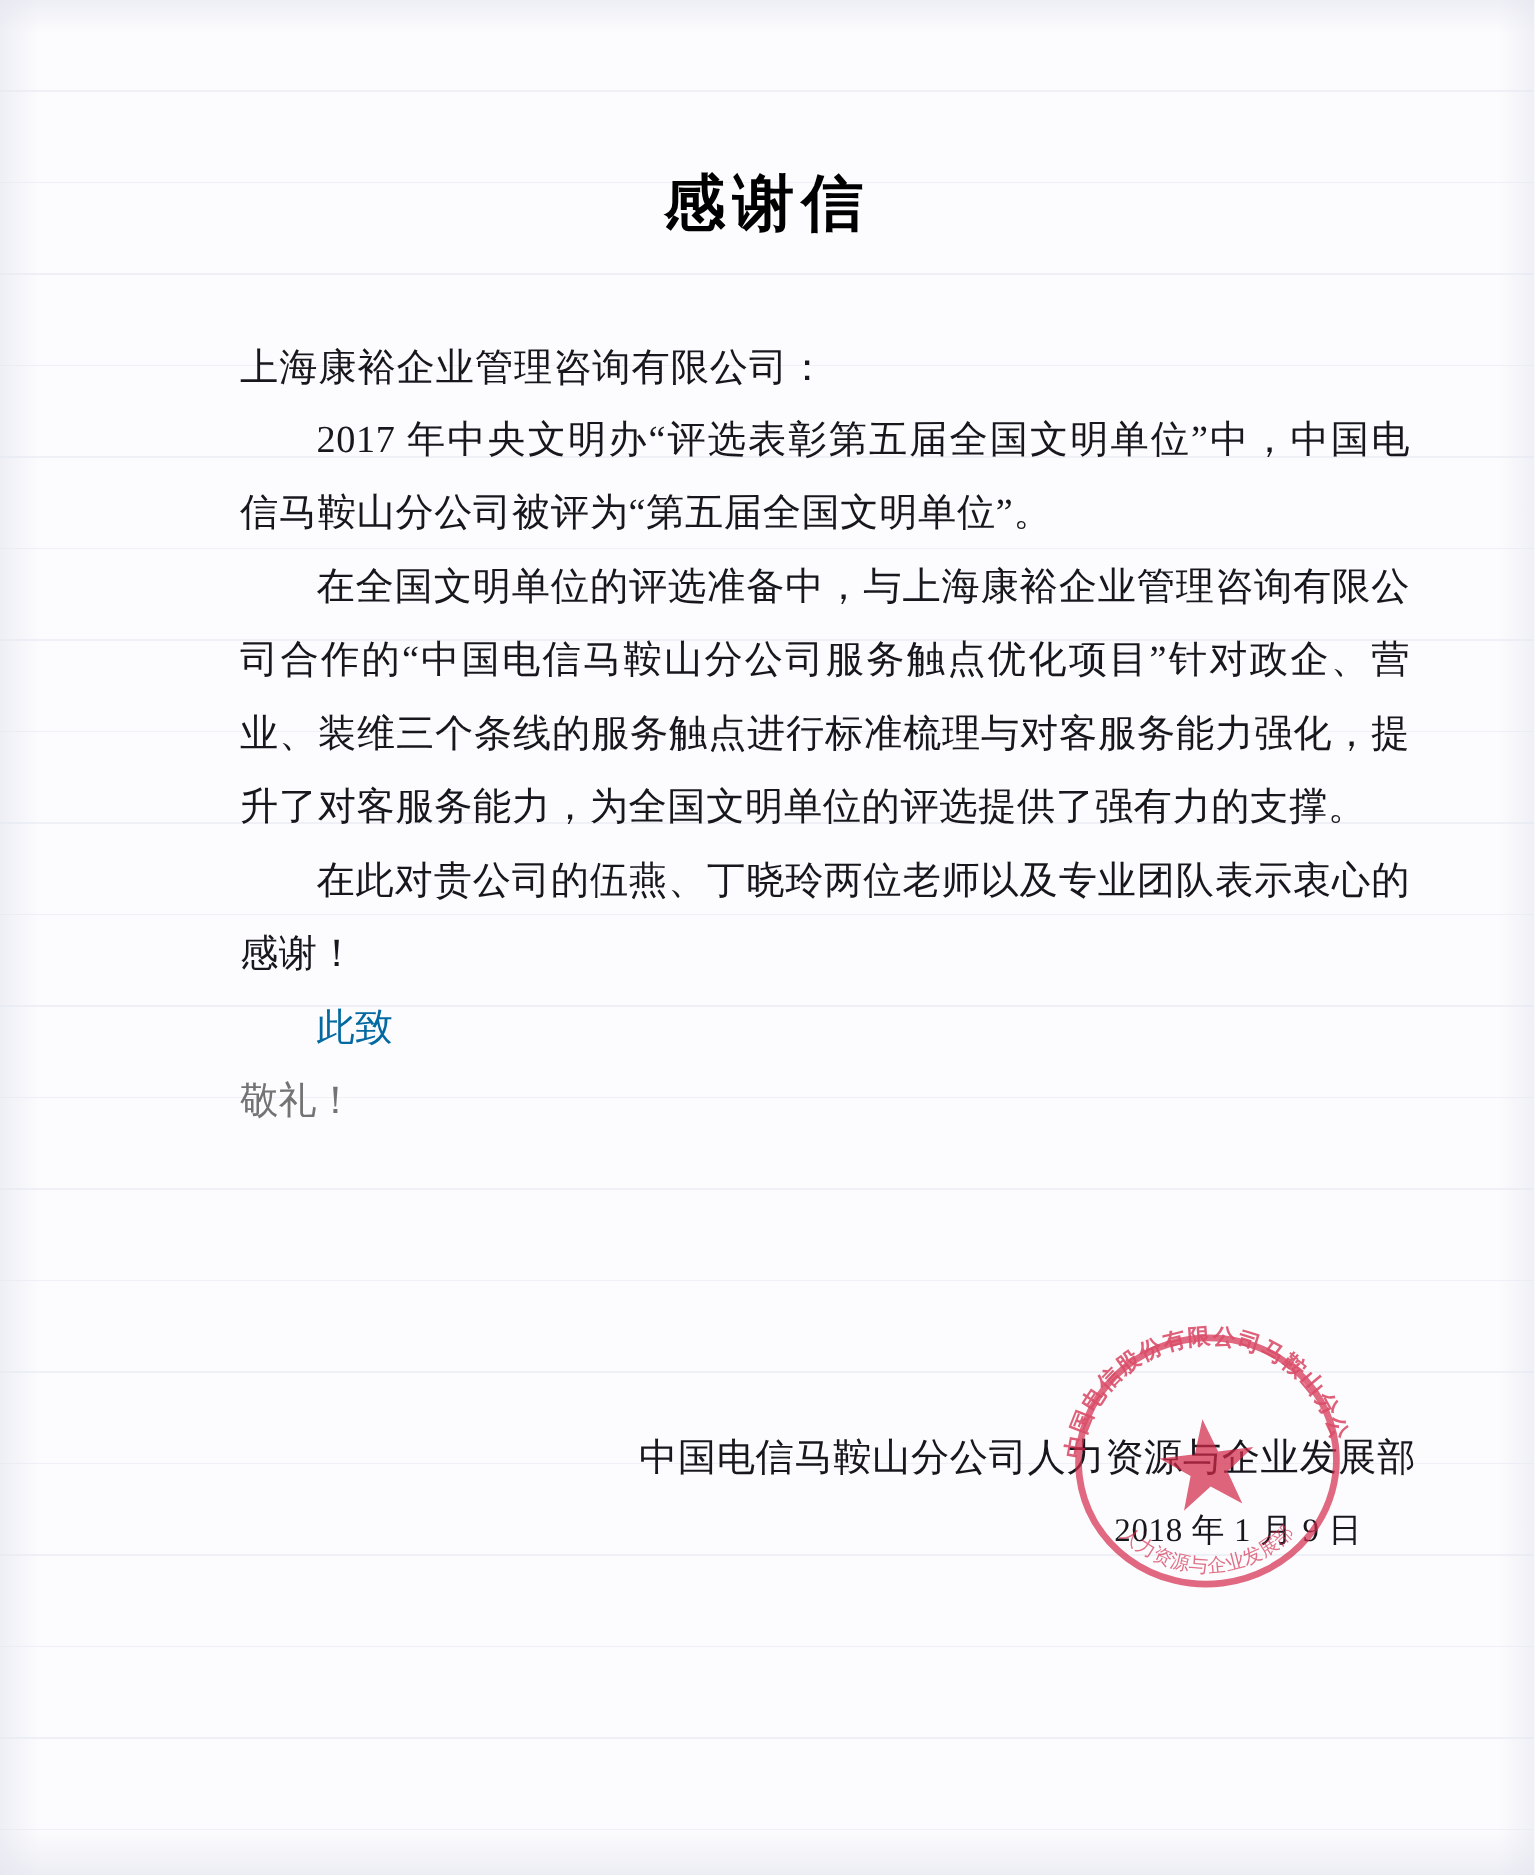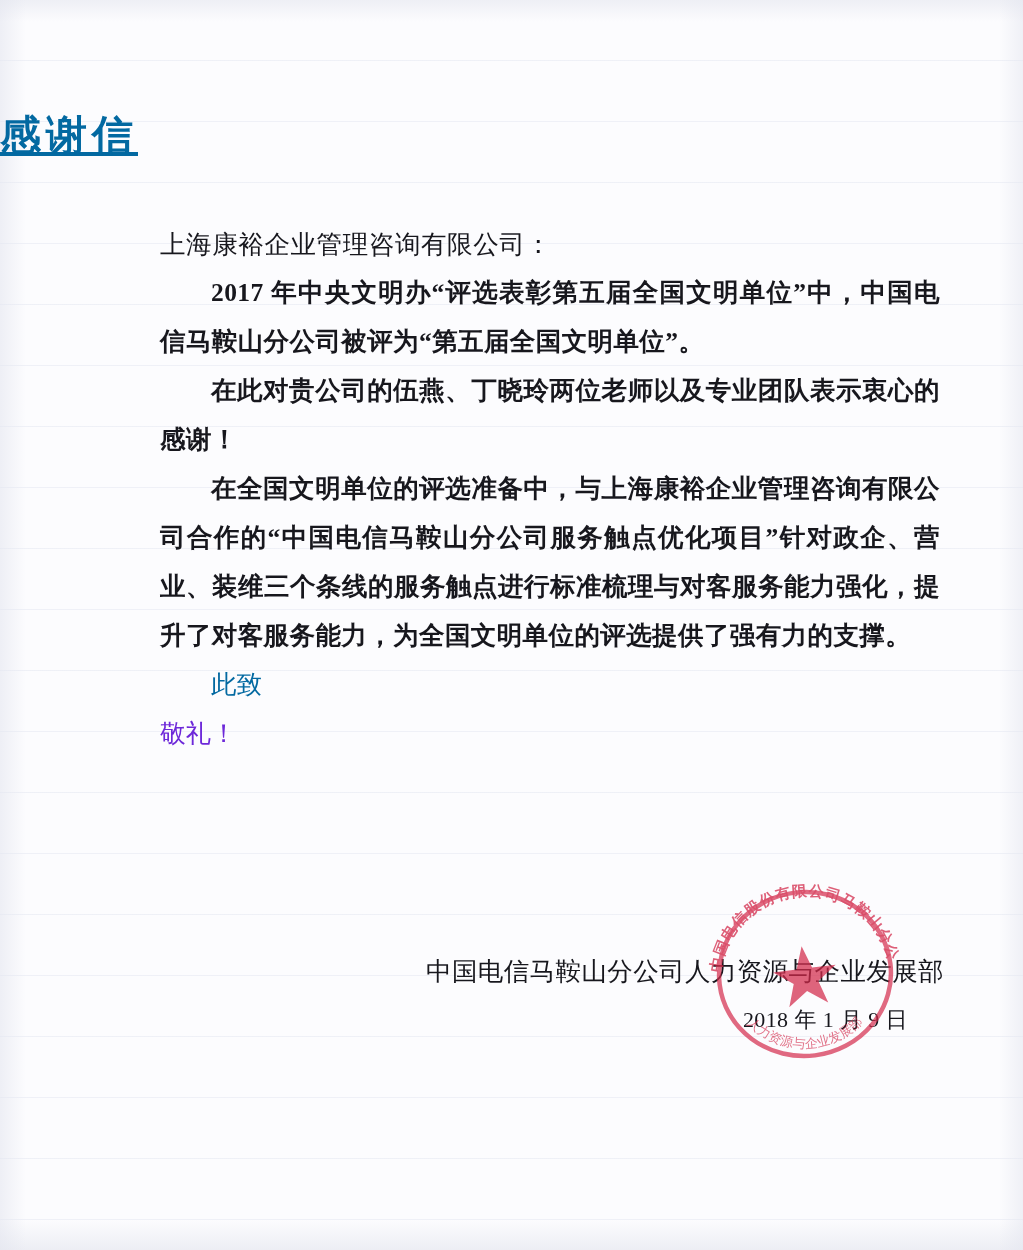--- a/index.html
+++ b/index.html
@@ -40,27 +40,26 @@
   }
   .content {
     position: absolute;
     inset: 0;
   }
   .doc-title {
     position: absolute;
     top: 108px;
     left: 0;
     width: 100%;
-    text-align: left;
+    text-align: center;
     font-size: 41px;
     font-weight: bold;
     letter-spacing: 5px;
     font-family: "DejaVu Serif", "Liberation Serif", serif;
-    color: #0369a1;
-    text-decoration: underline;
+    color: #000000;
   }
   .body-block {
     position: absolute;
     top: 222px;
     left: 160px;
     width: 780px;
   }
   .salutation {
     font-size: 25.5px;
     line-height: 46px;
@@ -69,34 +68,33 @@
     font-family: Liberation Serif, serif;
   }
   .para {
     font-size: 25.5px;
     line-height: 49px;
     letter-spacing: 0.4px;
     text-indent: 51px;
     color: #17171d;
     text-align: justify;
     margin: 0;
-    font-weight: bold;
   }
   .closing-1 {
     font-size: 25.5px;
     line-height: 49px;
     text-indent: 51px;
     color: #0369a1;
     margin: 0;
   }
   .closing-2 {
     font-size: 25.5px;
     line-height: 49px;
     text-indent: 0;
-    color: #6d28d9;
+    color: #737373;
     margin: 0;
   }
   .signature-block {
     position: absolute;
     top: 948px;
     left: 0;
     width: 944px;
     text-align: right;
   }
   .sign-org {
@@ -162,23 +160,23 @@
 <div class="content">
 
   <div class="doc-title">感谢信</div>
 
   <div class="body-block">
 
     <div class="salutation">上海康裕企业管理咨询有限公司：</div>
 
     <p class="para">2017 年中央文明办“评选表彰第五届全国文明单位”中，中国电信马鞍山分公司被评为“第五届全国文明单位”。</p>
 
+    <p class="para">在全国文明单位的评选准备中，与上海康裕企业管理咨询有限公司合作的“中国电信马鞍山分公司服务触点优化项目”针对政企、营业、装维三个条线的服务触点进行标准梳理与对客服务能力强化，提升了对客服务能力，为全国文明单位的评选提供了强有力的支撑。</p>
+
     <p class="para">在此对贵公司的伍燕、丁晓玲两位老师以及专业团队表示衷心的感谢！</p>
-
-    <p class="para">在全国文明单位的评选准备中，与上海康裕企业管理咨询有限公司合作的“中国电信马鞍山分公司服务触点优化项目”针对政企、营业、装维三个条线的服务触点进行标准梳理与对客服务能力强化，提升了对客服务能力，为全国文明单位的评选提供了强有力的支撑。</p>
 
     <p class="closing-1">此致</p>
 
     <p class="closing-2">敬礼！</p>
   </div>
 
   <div class="signature-block">
     <div class="sign-org">中国电信马鞍山分公司人力资源与企业发展部</div>
     <div class="sign-date">2018 年 1 月 9 日</div>
   </div>

